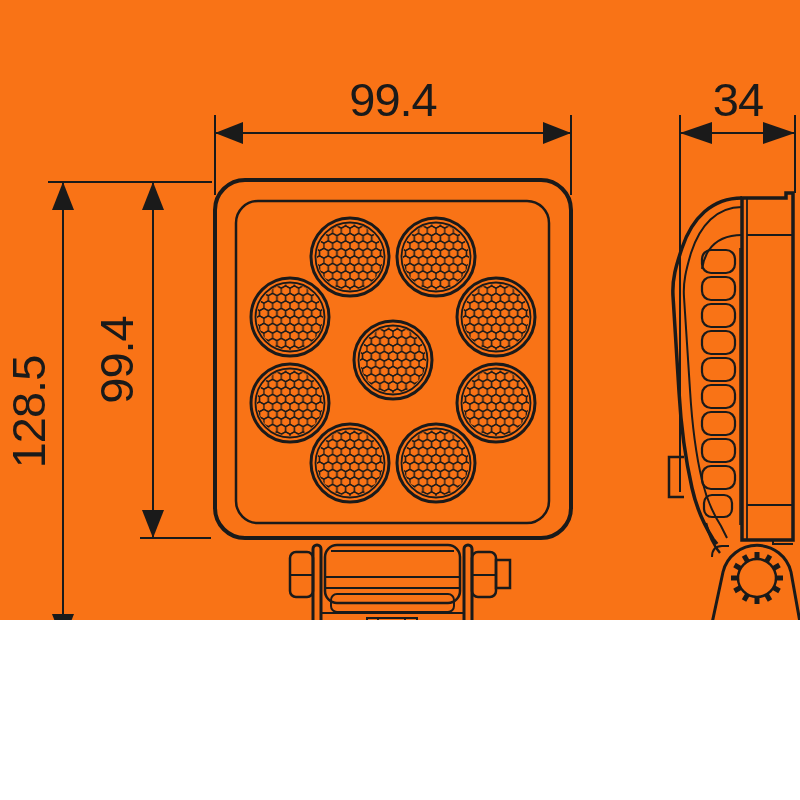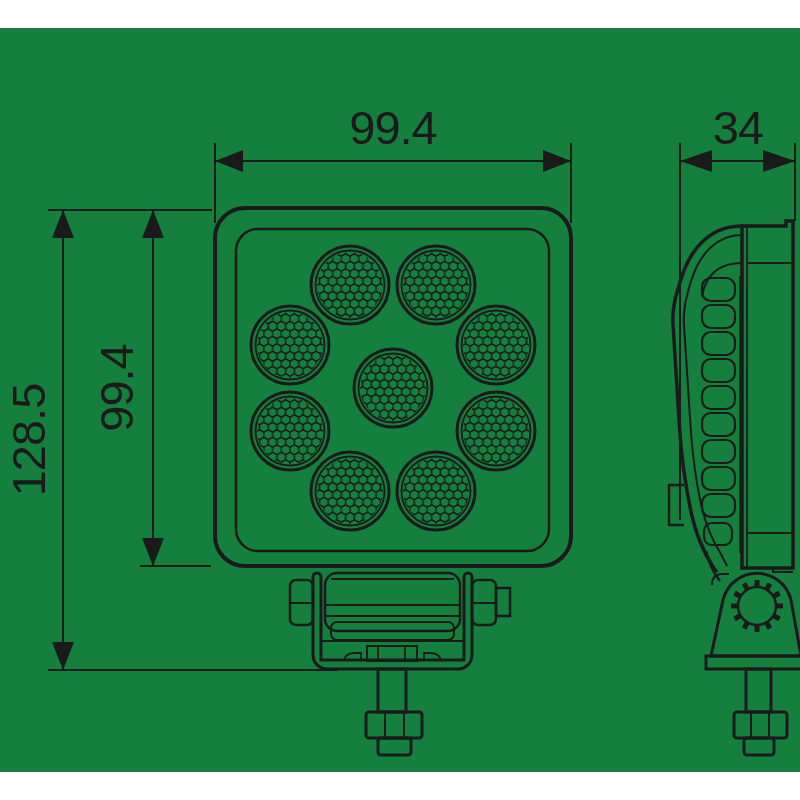--- a/index.html
+++ b/index.html
@@ -1,16 +1,16 @@
 <!DOCTYPE html>
 <html><head>
 <meta charset="utf-8">
 <style>
   html,body{margin:0;padding:0;background:#ffffff;}
-  .stage{width:800px;height:744px;background:#15803d;position:relative;overflow:hidden;margin-top:28px;}
+  .stage{width:800px;height:620px;background:#f97316;position:relative;overflow:hidden;}
   .tech-drawing{display:block;}
   
   .tech-drawing :is(path,rect,circle,line,polyline):not([class]){fill:none;stroke:#1a1a1a;}
   .tech-drawing .dim{fill:none;stroke:#1a1a1a;stroke-width:2;}
   .tech-drawing .arrow{fill:#1a1a1a;stroke:none;}
   .tech-drawing .hexfill{fill:url(#hexpat);stroke:none;}
   .tech-drawing text{fill:#1a1a1a;stroke:none;
     font-family:"Liberation Sans","DejaVu Sans",sans-serif;
     font-size:47px;letter-spacing:-1px;}
 </style>

